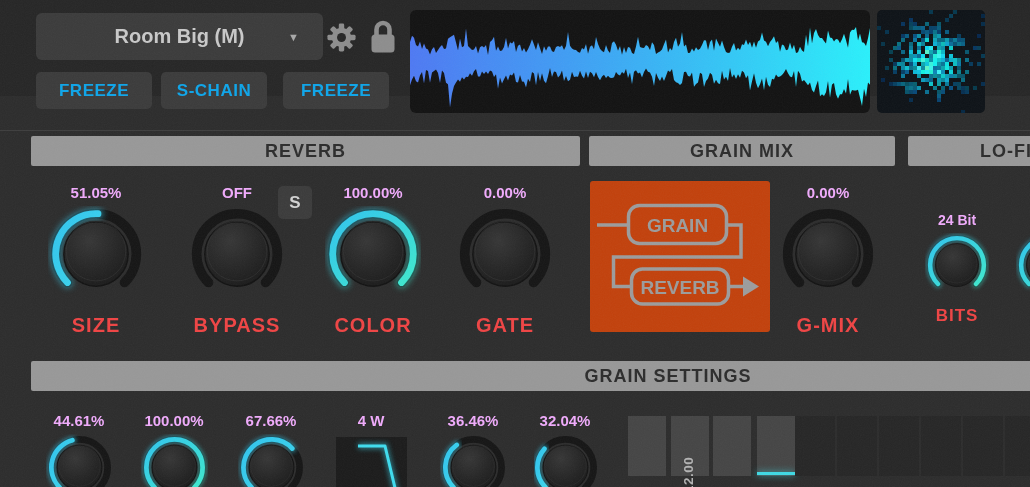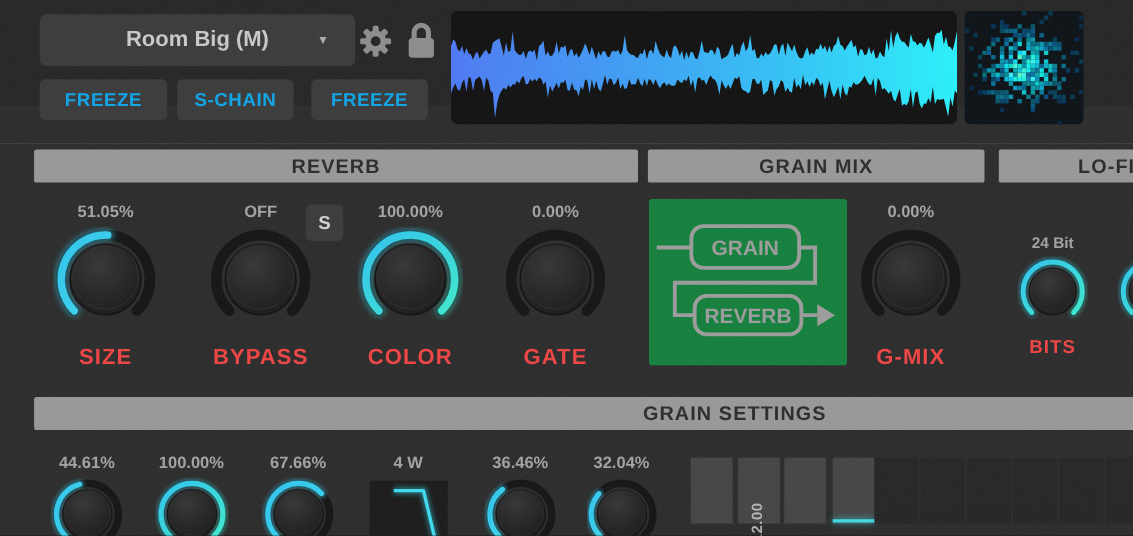--- a/index.html
+++ b/index.html
@@ -24,29 +24,29 @@
             border-radius:5px;overflow:hidden}
 
   .main{position:absolute;left:0;top:120px;width:1030px;height:356px}
   .secbar{position:absolute;height:30px;background:#989898;color:#2c2c2c;font-weight:700;
           font-size:18px;letter-spacing:1px;display:flex;align-items:center;justify-content:center;
           border-radius:2px;white-space:nowrap}
 
   .knobu{position:absolute;width:120px;text-align:center}
   .knobu.small .kval{font-size:14px}
   .knobu.small .klabel{font-size:17px;margin-top:9px}
-  .kval{font-size:15px;font-weight:700;color:#a3a3a3;height:18px;line-height:18px}
+  .kval{font-size:15px;font-weight:700;color:#f0abfc;height:18px;line-height:18px}
   .klabel{font-size:20px;font-weight:700;color:#ef4444;letter-spacing:1px;margin-top:12px}
   .knob{margin:4px auto 0;cursor:pointer;line-height:0}
 
   .sbtn{position:absolute;left:278px;top:66px;width:34px;height:33px;background:#3b3b3b;
         border-radius:5px;color:#d2d2d2;font-size:17px;font-weight:700;
         display:flex;align-items:center;justify-content:center;cursor:pointer}
 
-  .diagram{position:absolute;left:590px;top:61px;width:180px;height:151px;background:#15803d;
+  .diagram{position:absolute;left:590px;top:61px;width:180px;height:151px;background:#c2410c;
            border-radius:3px;cursor:pointer}
 
   .winsel{position:absolute;left:336px;top:317px;width:71px;height:74px;background:#1b1b1b;cursor:pointer}
 
   .bars{position:absolute;left:628px;top:296px;width:402px;height:60px}
   .lbar{position:absolute;top:0;height:60px;width:38px;background:#454545;cursor:pointer}
   .dbar{position:absolute;top:0;height:60px;width:40px;background:#262626;cursor:pointer}
   .blabel{position:absolute;left:10px;top:6px;height:76px;writing-mode:vertical-rl;
           transform:rotate(180deg);font-size:13.5px;font-weight:700;color:#b3b3b3;letter-spacing:.5px}
   .bline{position:absolute;left:0;right:0;bottom:1px;height:3px;background:#3fd9e4;

